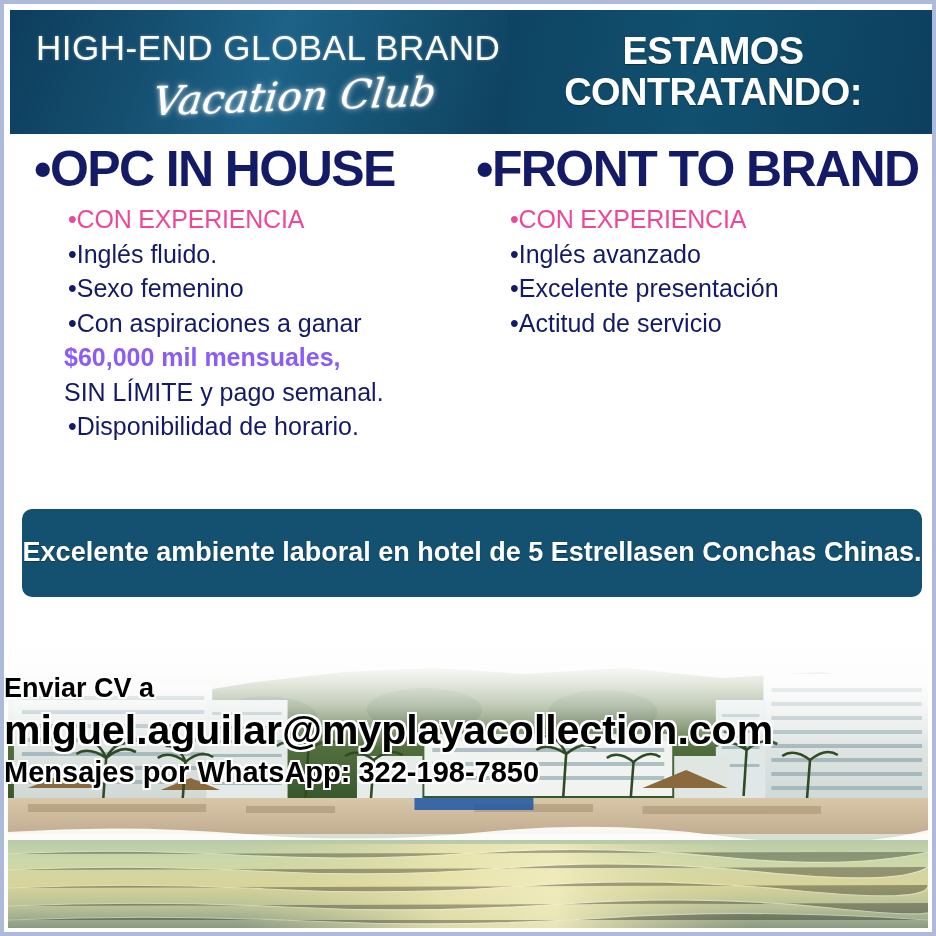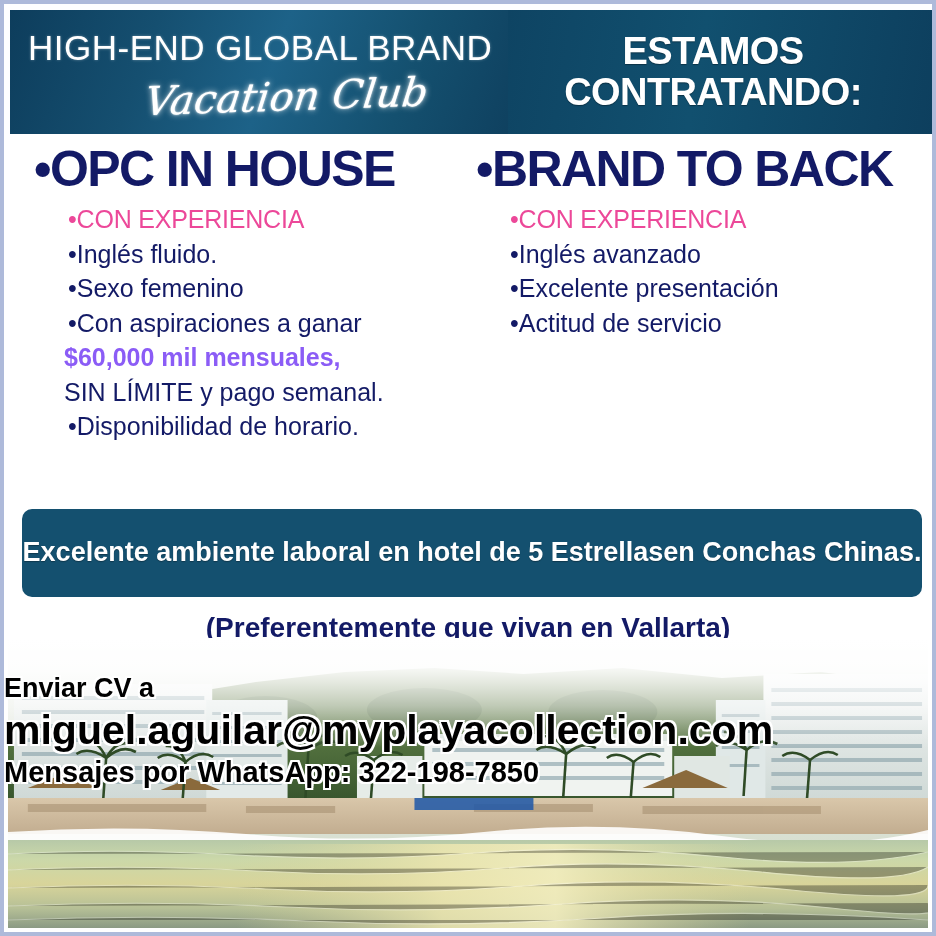--- a/index.html
+++ b/index.html
@@ -22,21 +22,21 @@
   .header {
     position:absolute;
     left:6px; top:6px; right:0px; height:124px;
     display:flex;
   }
   .header-left {
     width:498px; height:100%;
     background:linear-gradient(110deg,#0d3d5c 0%,#154f70 28%,#1d6288 52%,#14506f 78%,#0f4160 100%);
     display:flex; flex-direction:column;
     justify-content:center;
-    padding-left:18px;
+    padding-left:26px;
     position:relative;
   }
   .brand-line {
     color:#ffffff;
     font-size:35px;
     font-weight:400;
     letter-spacing:0.5px;
     line-height:1;
     text-shadow:0 0 3px rgba(255,255,255,.35);
     white-space:nowrap;
@@ -203,21 +203,21 @@
         <div class="req money">$60,000 mil mensuales,</div>
         <div class="req plain">SIN LÍMITE y pago semanal.</div>
         <div class="req">
           <span>•</span><span>Disponibilidad de horario.</span>
         </div>
       </div>
     </div>
 
     <div class="col right">
       <div class="job-title">
-        <span class="bul">•</span><span>BRAND TO BACK</span>
+        <span class="bul">•</span><span>FRONT TO BRAND</span>
       </div>
       <div>
         <div class="req exp">
           <span>•</span><span>CON EXPERIENCIA</span>
         </div>
         <div class="req">
           <span>•</span><span>Inglés avanzado</span>
         </div>
         <div class="req">
           <span>•</span><span>Excelente presentación</span>
@@ -228,21 +228,20 @@
       </div>
     </div>
 
   </div>
 
   <div class="banner">
     <div class="banner-line">Excelente ambiente laboral en hotel de 5 Estrellas</div>
     <div class="banner-line">en Conchas Chinas.</div>
   </div>
 
-  <div class="pref">(Preferentemente que vivan en Vallarta)</div>
 
   <div class="photo">
     <svg viewBox="0 0 928 290" preserveAspectRatio="none">
       <defs>
         <linearGradient id="skyG" x1="0" y1="0" x2="0" y2="1">
           <stop offset="0%" stop-color="#eef1ec"></stop>
           <stop offset="100%" stop-color="#cfd8c6"></stop>
         </linearGradient>
         <linearGradient id="hillG" x1="0" y1="0" x2="0" y2="1">
           <stop offset="0%" stop-color="#8fa077"></stop>

